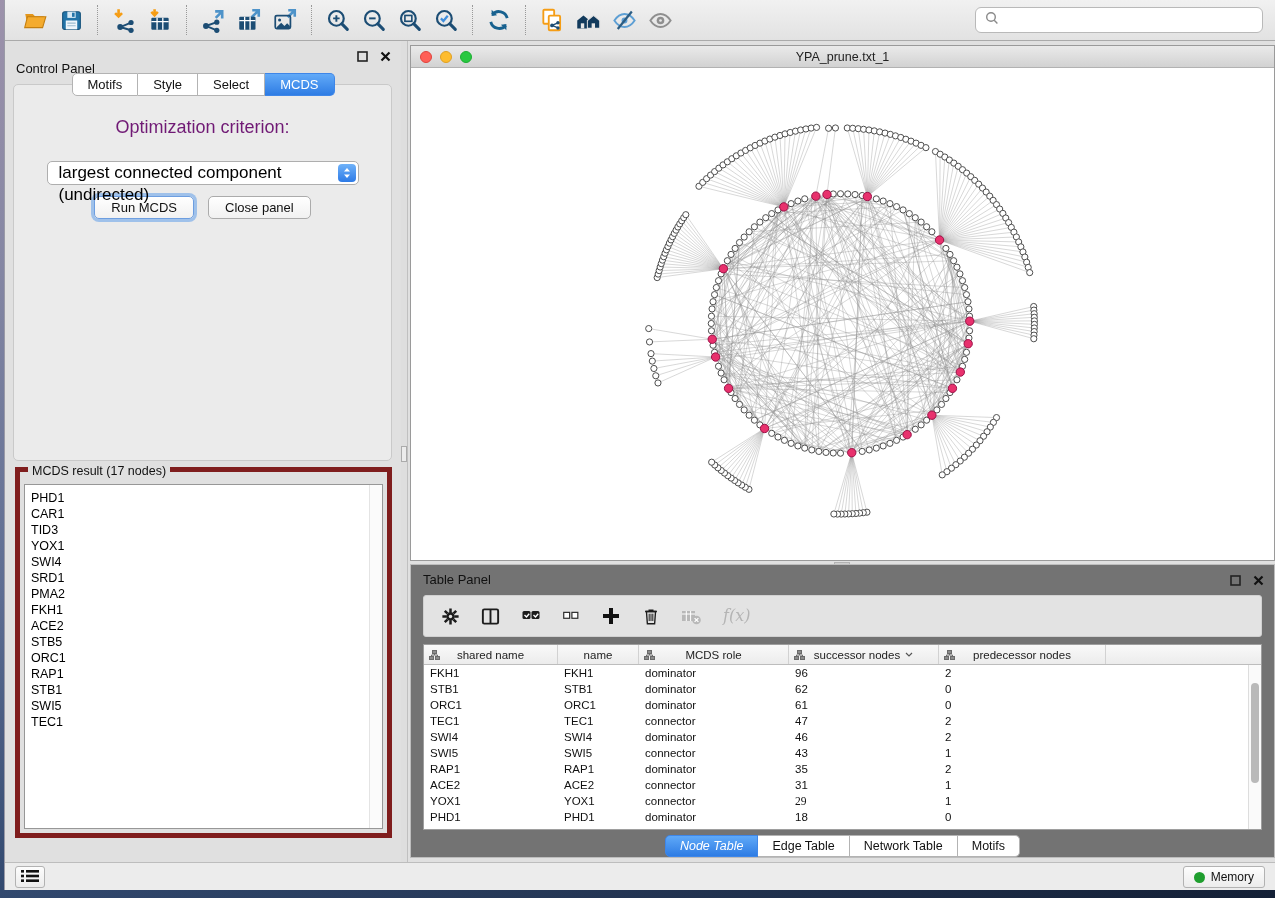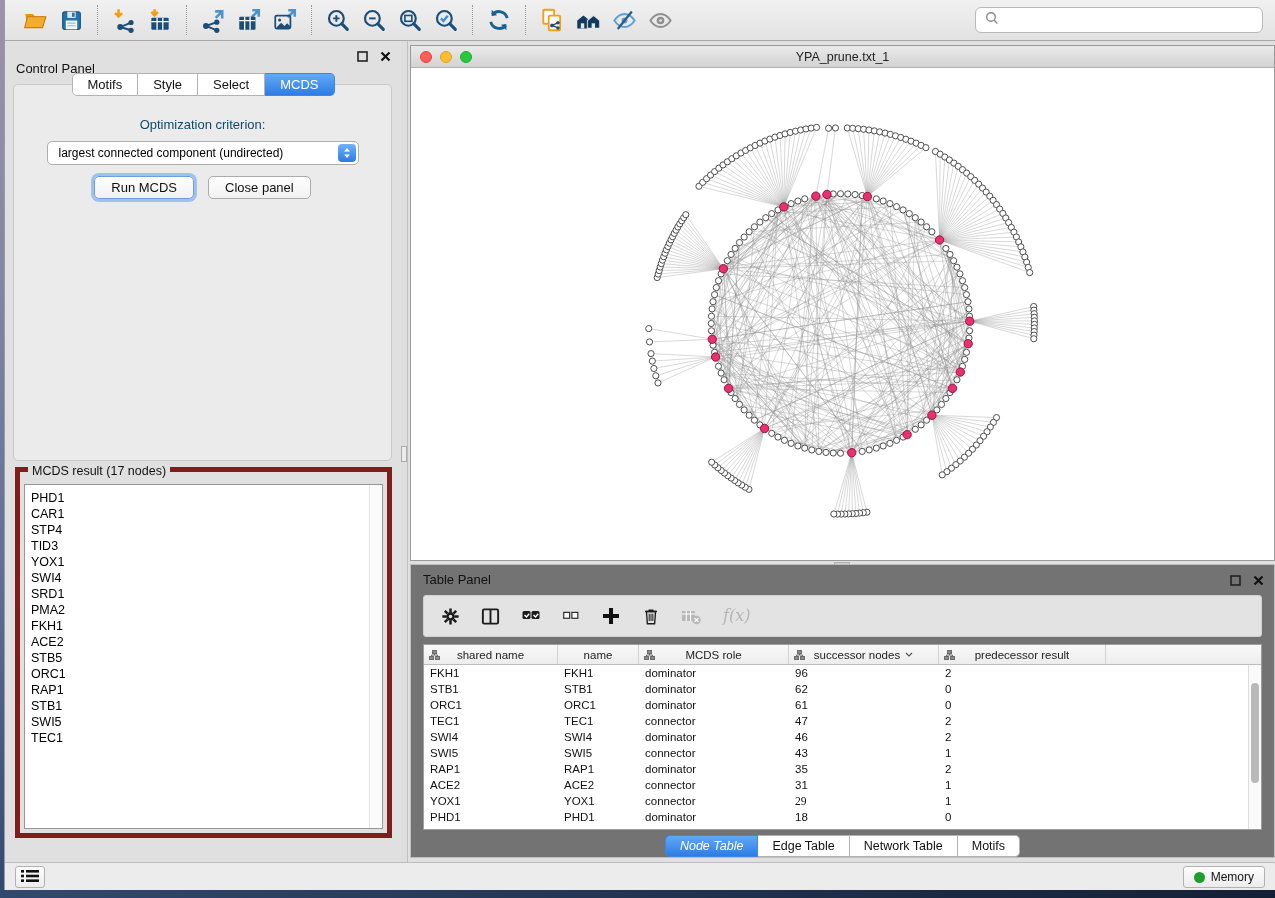--- a/index.html
+++ b/index.html
@@ -29,23 +29,23 @@
 
   .cp-tabs { position:absolute; top:32px; left:0; right:0; display:flex; justify-content:center; z-index:2; }
   .seg { height:23px; line-height:21px; font-size:13px; padding:0 15px; background:#fff;
     border:1px solid #b3b3b3; border-left:none; color:#111; }
   .seg:first-child { border-left:1px solid #b3b3b3; border-radius:5px 0 0 5px; }
   .seg:last-child { border-radius:0 5px 5px 0; }
   .seg.active { background:linear-gradient(#62aaf8,#2e7ce4); border-color:#3e86e8; color:#fff; }
 
   .cp-pane { position:absolute; left:8px; right:9px; top:43px; height:377px;
     background:#ebebeb; border:1px solid #c9c9c9; border-radius:5px; z-index:1; }
-  .opt-label { text-align:center; padding-top:32px; font-size:13px; color:#0c4a6e; }
-  .opt-select { position:relative; margin:9px auto 0; width:312px; height:24px; background:#fff;
-    border:1px solid #aeaeae; border-radius:5px; font-size:12px; line-height:22px; padding-left:11px; }
+  .opt-label { text-align:center; padding-top:32px; font-size:18px; color:#701a75; }
+  .opt-select { position:relative; margin:23px auto 0; width:312px; height:24px; background:#fff;
+    border:1px solid #aeaeae; border-radius:5px; font-size:17px; line-height:22px; padding-left:11px; }
   .opt-stepper { position:absolute; right:2px; top:2px; width:18px; height:18px; border-radius:4px;
     background:linear-gradient(#6fb2f9,#2d7ae6); display:flex; align-items:center; justify-content:center; }
   .btn-row { display:flex; justify-content:center; gap:14px; margin-top:11px; }
   .btn { height:23px; background:linear-gradient(#ffffff,#f1f1f1); border:1px solid #ababab;
     border-radius:5px; font-size:13px; padding:0 16px; color:#111; }
   .btn.focused { border-color:#6d9ee0; box-shadow:0 0 0 3px rgba(118,171,233,.65); }
 
   .fieldset { position:absolute; left:10px; right:9px; top:426px; bottom:24px; border:5px solid #7f1d1d; }
   .legend { position:absolute; top:-8px; left:8px; background:#e0e0e0; padding:0 4px; font-size:12.5px; color:#111; }
   .mcds-list { position:absolute; left:4px; right:4px; top:12px; bottom:4px; background:#fff;
@@ -281,21 +281,20 @@
           <button class="btn focused">Run MCDS</button>
           <button class="btn">Close panel</button>
         </div>
       </div>
       <div class="fieldset">
         <div class="legend">MCDS result (17 nodes)</div>
         <div class="mcds-list">
           <div>
               <div>PHD1</div>
               <div>CAR1</div>
-              <div>STP4</div>
               <div>TID3</div>
               <div>YOX1</div>
               <div>SWI4</div>
               <div>SRD1</div>
               <div>PMA2</div>
               <div>FKH1</div>
               <div>ACE2</div>
               <div>STB5</div>
               <div>ORC1</div>
               <div>RAP1</div>
@@ -1124,21 +1123,21 @@
                   <path d="M1 1l3 3 3-3" fill="none" stroke="#555" stroke-width="1.2"></path>
                 </svg>
               </div>
               <div class="th" style="width: 167px;">
                 <svg class="tree" width="11" height="10" viewBox="0 0 11 10">
                   <rect x="3.5" y="0.5" width="4" height="3" fill="#8c8c8c" stroke="#6b6b6b"></rect>
                   <rect x="0.5" y="6.5" width="4" height="3" fill="#8c8c8c" stroke="#6b6b6b"></rect>
                   <rect x="6.5" y="6.5" width="4" height="3" fill="#8c8c8c" stroke="#6b6b6b"></rect>
                   <path d="M5.5 3.5V5M2.5 6.5V5h6v1.5" stroke="#6b6b6b" fill="none"></path>
                 </svg>
-                <span>predecessor result</span>
+                <span>predecessor nodes</span>
               </div>
               <div class="th th-fill" style="flex: 1 1 0%;"></div>
             </div>
           <div class="tbody">
               <div class="tr">
                 <div class="td" style="width: 134px;">FKH1</div>
                 <div class="td" style="width: 81px;">FKH1</div>
                 <div class="td" style="width: 150px;">dominator</div>
                 <div class="td num" style="width: 150px; padding-right: 14px;">96</div>
                 <div class="td num" style="width: 167px;">2</div>

